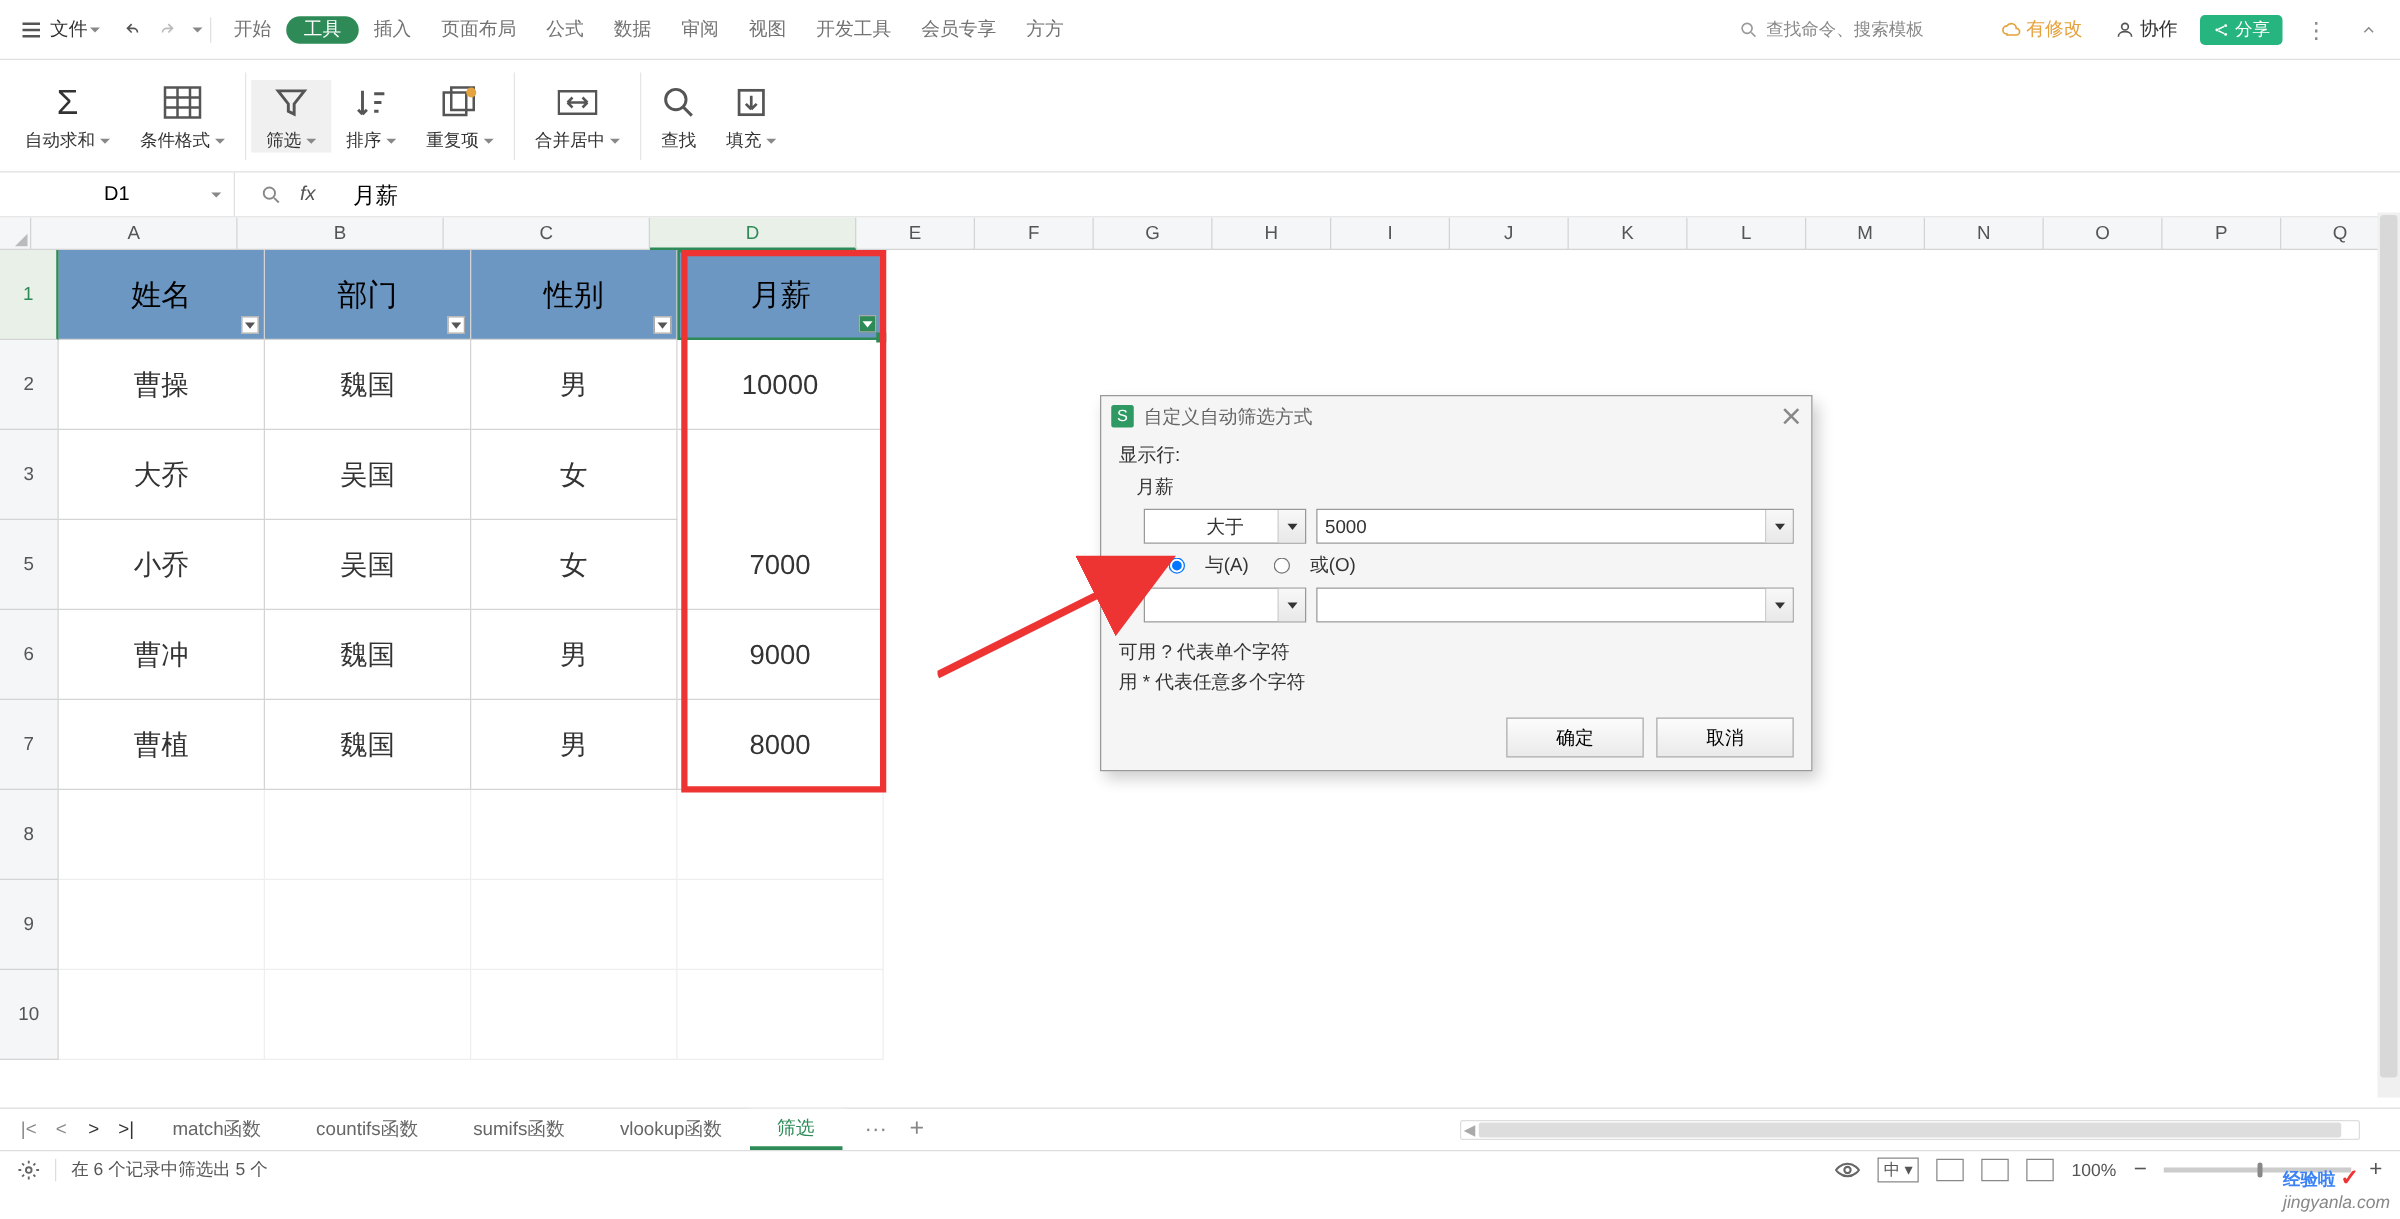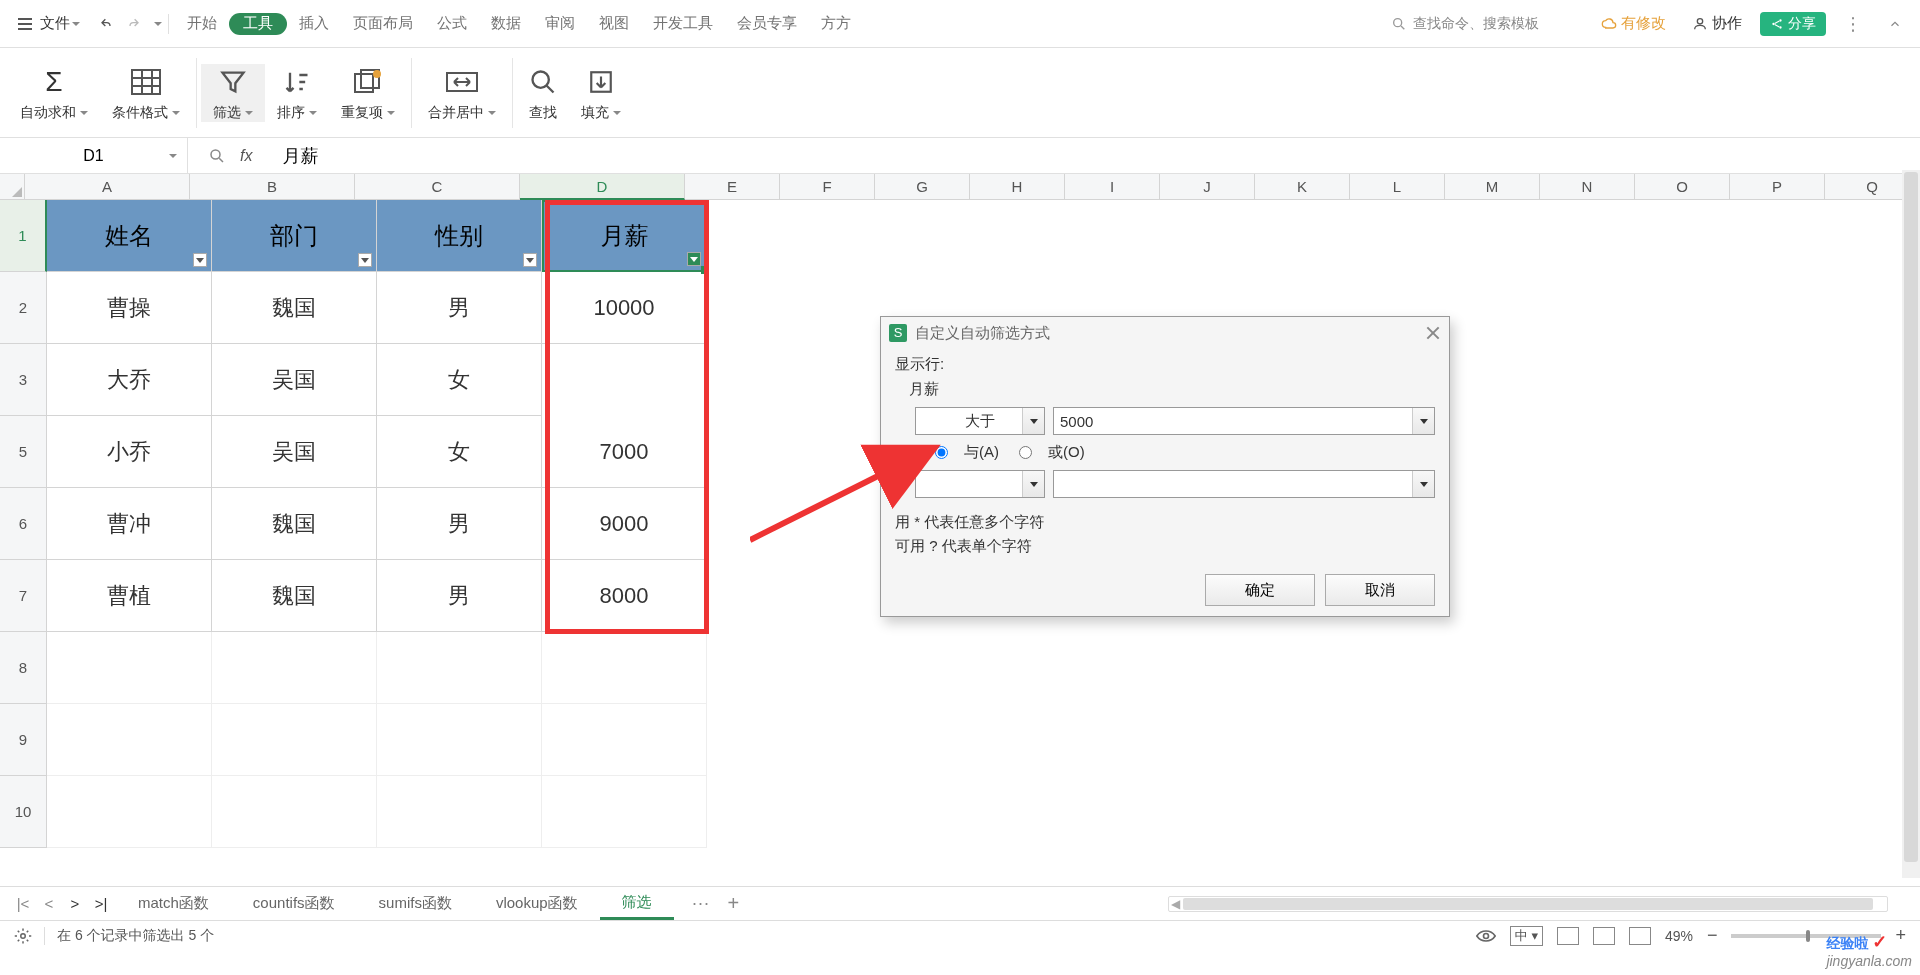--- a/index.html
+++ b/index.html
@@ -425,22 +425,22 @@
     </div>
     <div class="condition-row">
       <div class="combo op">
           <span class="caret-btn"></span>
         </div>
       <div class="combo val">
           <span class="caret-btn"></span>
         </div>
     </div>
     <div class="help-text">
+      <div>可用 ? 代表单个字符</div>
       <div>用 * 代表任意多个字符</div>
-      <div>可用 ? 代表单个字符</div>
     </div>
   </div>
   <div class="dialog-buttons">
     <button class="dialog-btn">确定</button>
     <button class="dialog-btn">取消</button>
   </div>
 </div>
 
 <svg class="arrow" width="200" height="110">
   <defs>
@@ -482,21 +482,21 @@
   <span>在 6 个记录中筛选出 5 个</span>
   <div class="status-right">
     <svg width="20" height="16" viewBox="0 0 24 16">
         <path fill="none" stroke="#666" stroke-width="2" d="M1 8s4-6 11-6 11 6 11 6-4 6-11 6S1 8 1 8z"></path>
         <circle cx="12" cy="8" r="3" fill="none" stroke="#666" stroke-width="2"></circle>
       </svg>
     <span style="border:1px solid #888;padding:0 4px;font-size:13px"><span>中</span> ▾</span>
     <span class="view-icon"></span>
     <span class="view-icon"></span>
     <span class="view-icon"></span>
-    <span>49%</span>
+    <span>100%</span>
     <span style="font-size:18px">−</span>
     <div class="zoom-slider"></div>
     <span style="font-size:18px">+</span>
   </div>
 </div>
 
 <div class="watermark">
   <span style="color:#3b82f6;font-weight:bold;font-style:normal">经验啦</span>
   <span class="check">✓</span><br>
   <span>jingyanla.com</span>

